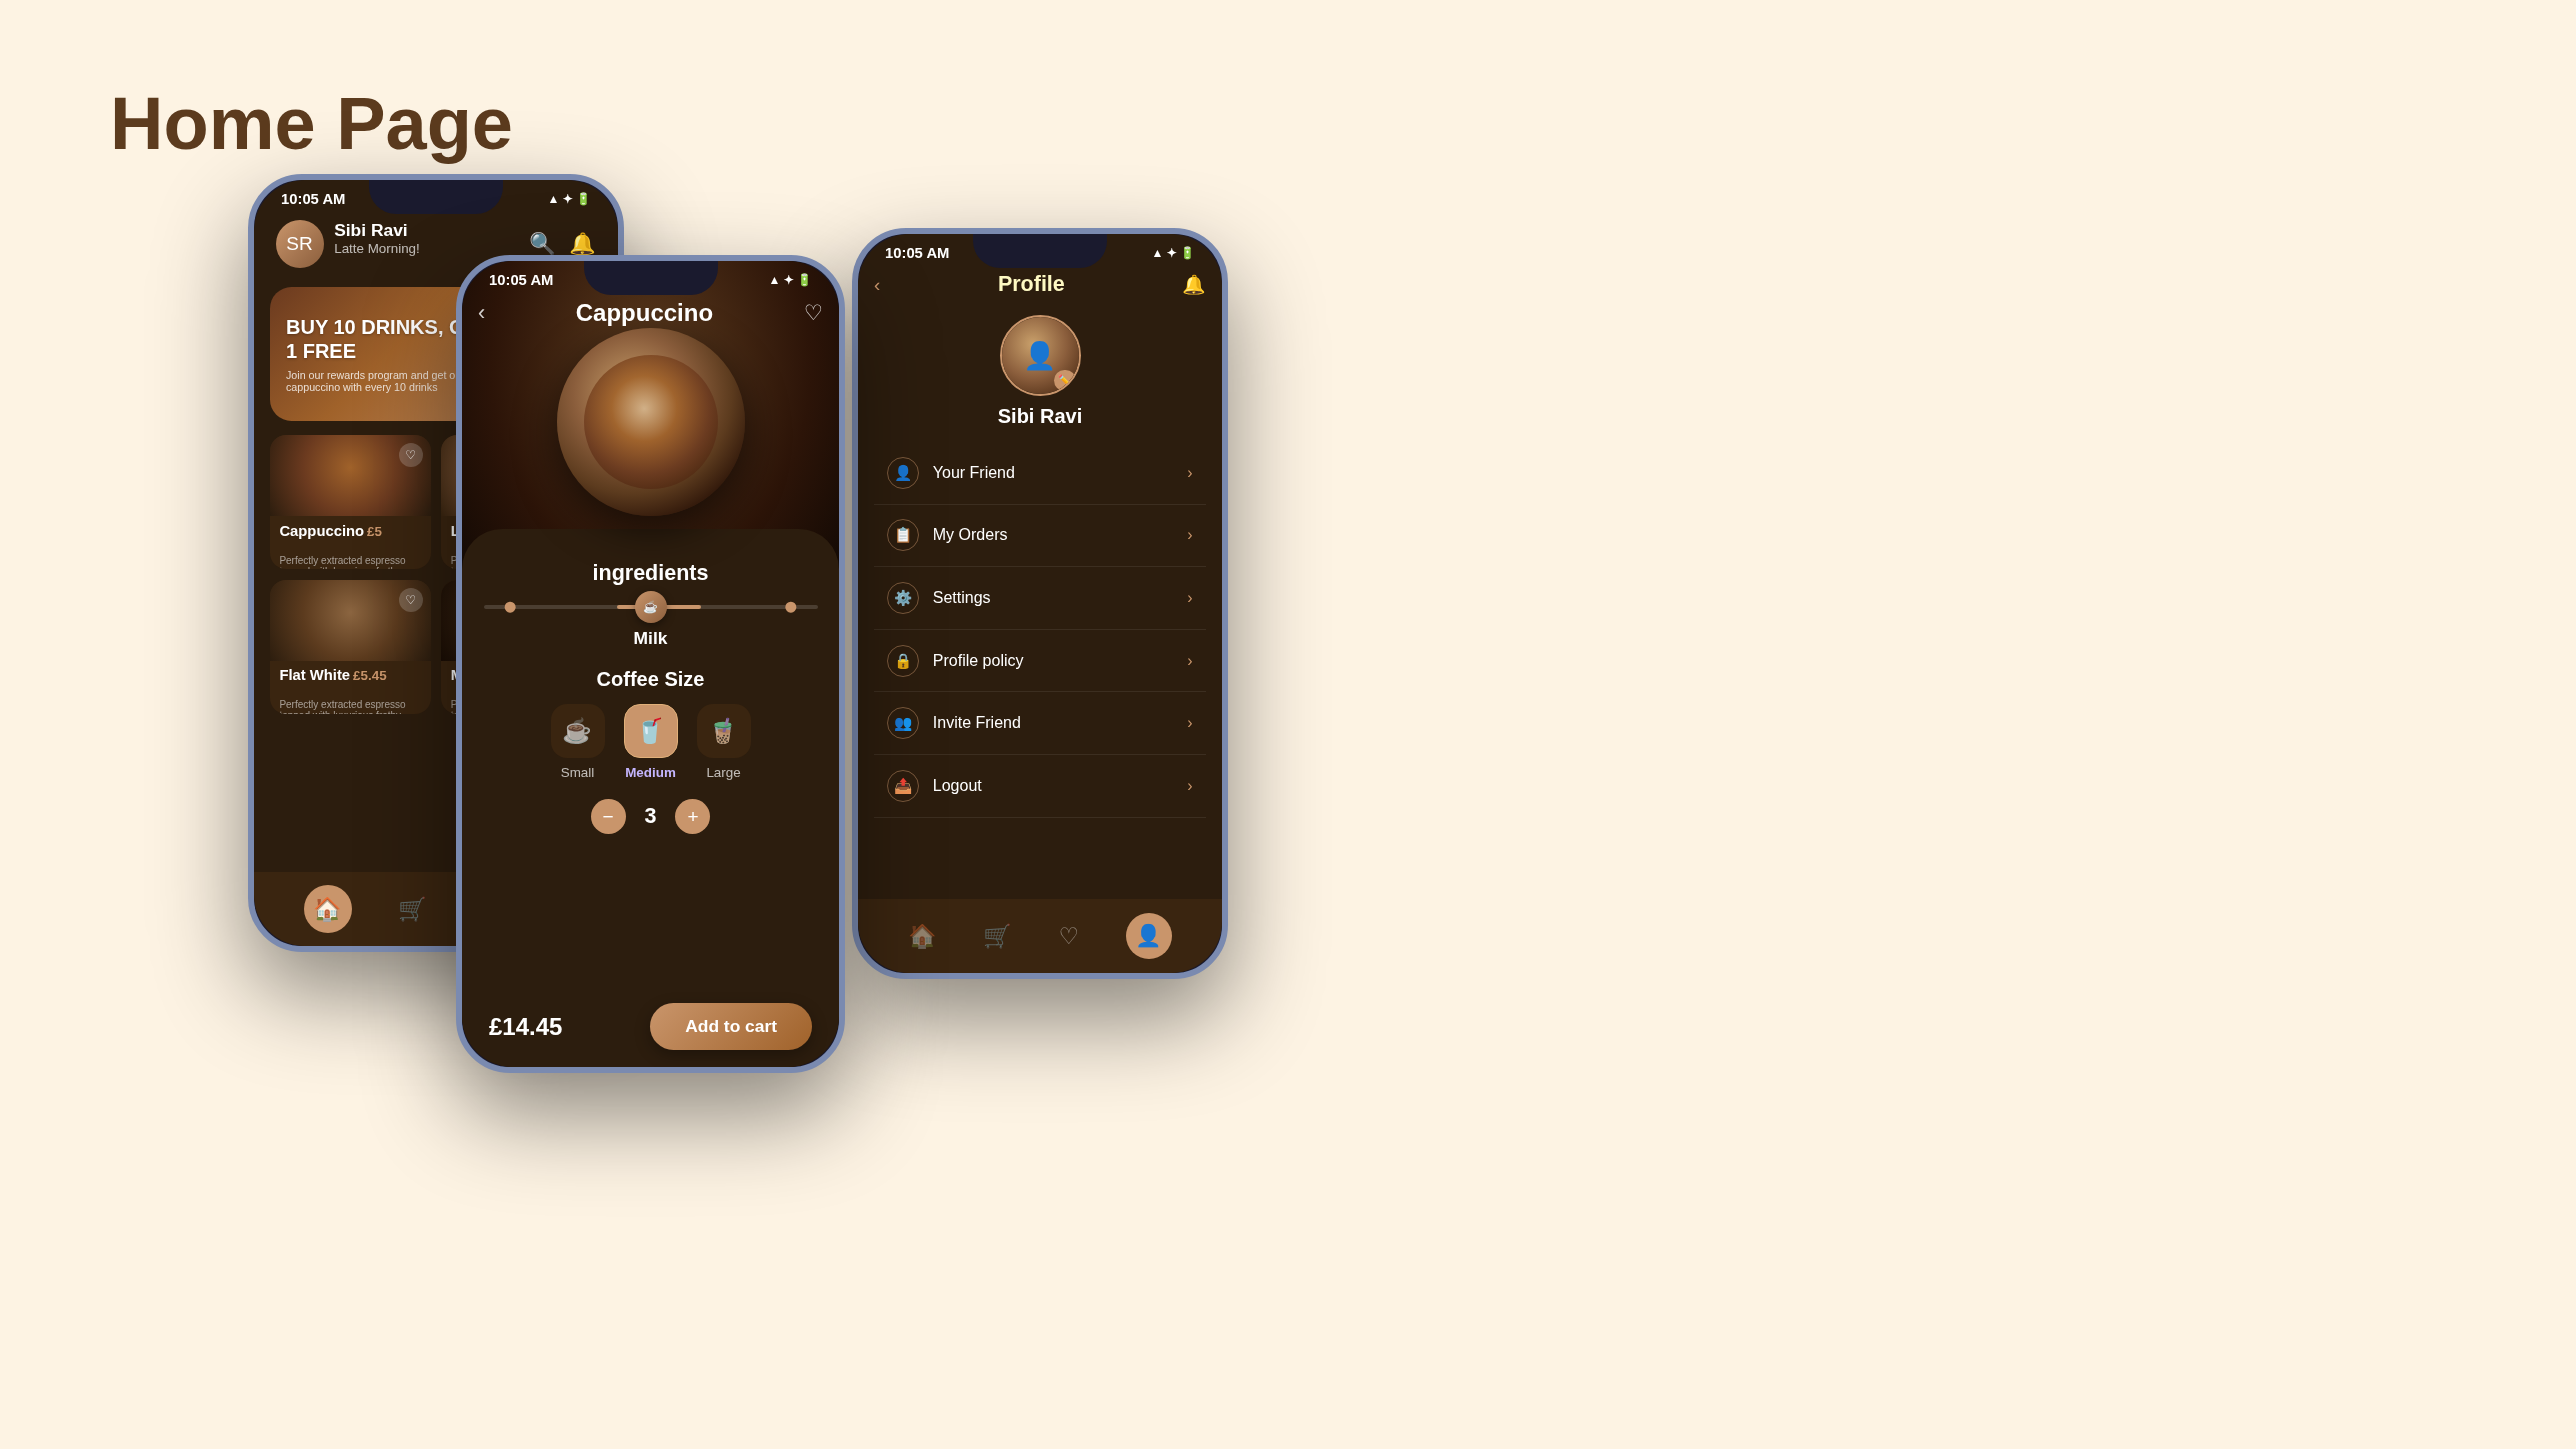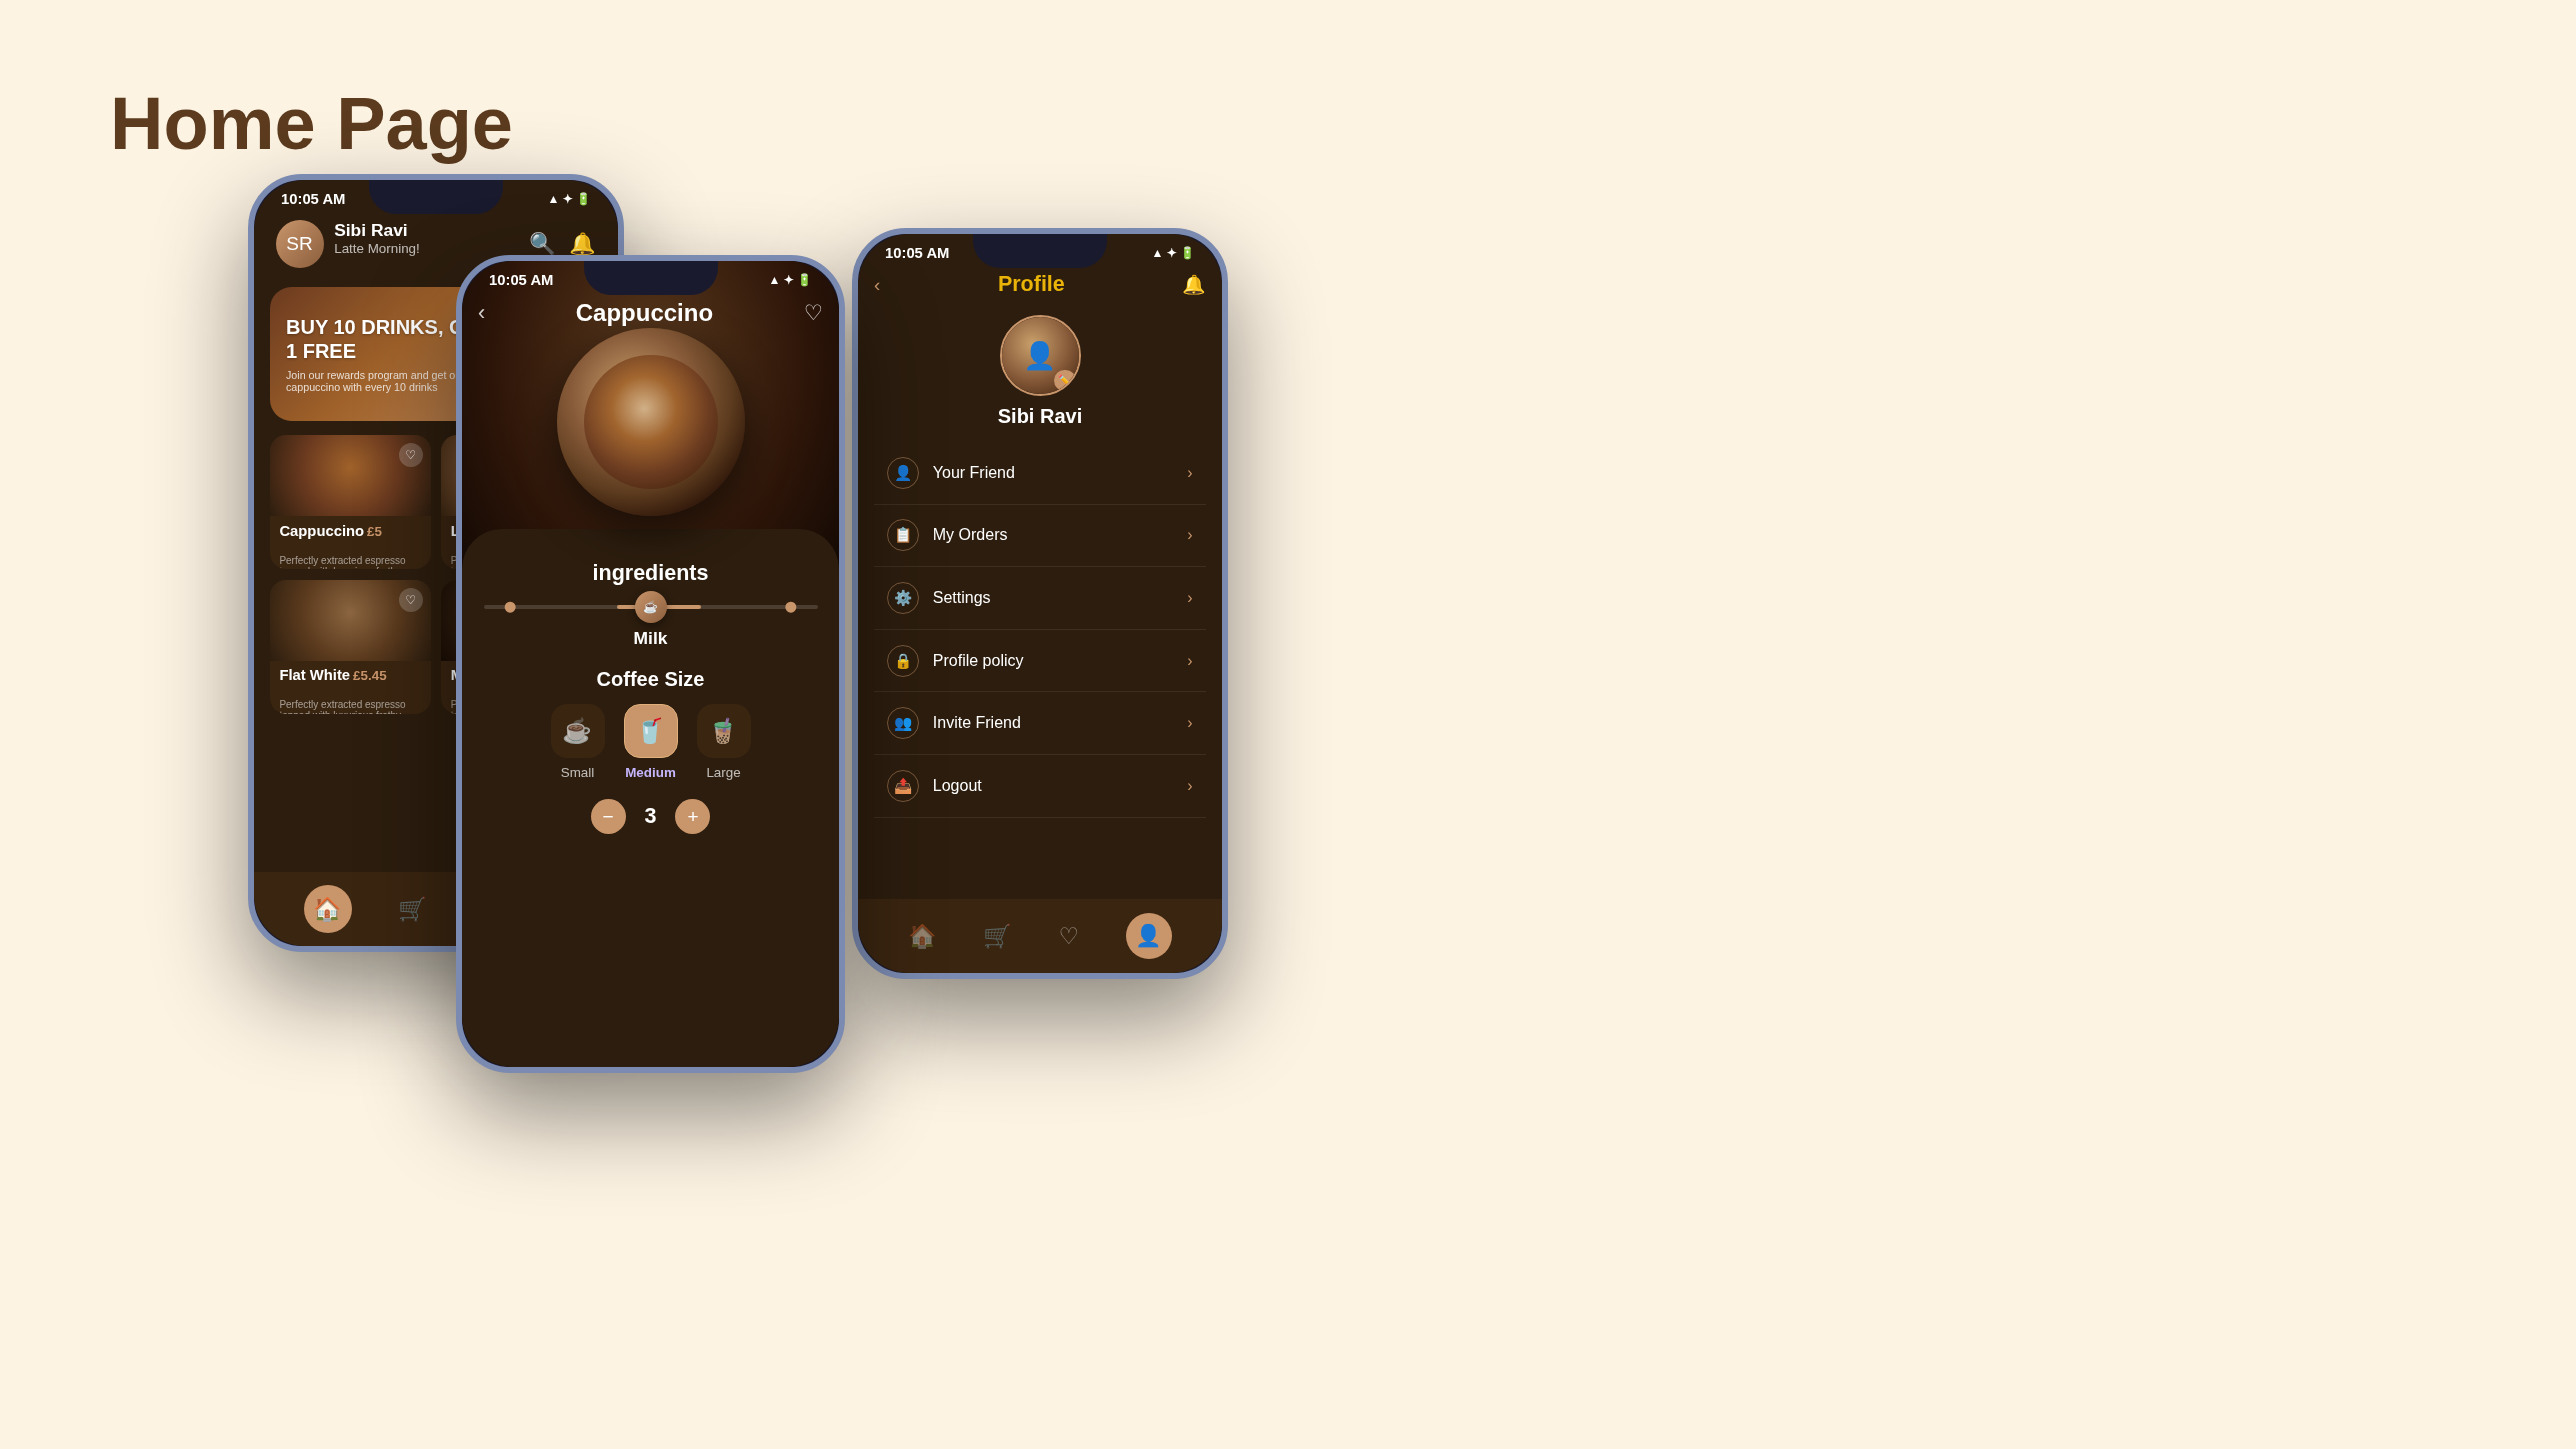--- a/index.html
+++ b/index.html
@@ -567,21 +567,21 @@
       left: 16px; right: 16px;
       display: flex;
       align-items: center;
       justify-content: space-between;
       z-index: 10;
     }
 
     .profile-title {
       font-size: 21.5px;
       font-weight: 700;
-      color: #eab308;
+      color: #fef9c3;
       flex: 1;
       text-align: center;
     }
 
     .profile-avatar-section {
       display: flex;
       flex-direction: column;
       align-items: center;
       position: absolute;
       top: 81px;
@@ -833,20 +833,24 @@
           </div>
         </div>
 
         <div class="qty-row">
           <div class="qty-btn">−</div>
           <span class="qty-num">3</span>
           <div class="qty-btn">+</div>
         </div>
       </div>
 
+      <div class="add-to-cart-row">
+        <span class="cart-price">£14.45</span>
+        <div class="add-btn">Add to cart</div>
+      </div>
 
     </div>
   </div>
 </div>
 
 <div class="phone phone-profile">
   <div class="phone-inner">
     <div class="notch"></div>
     <div class="screen">
 

